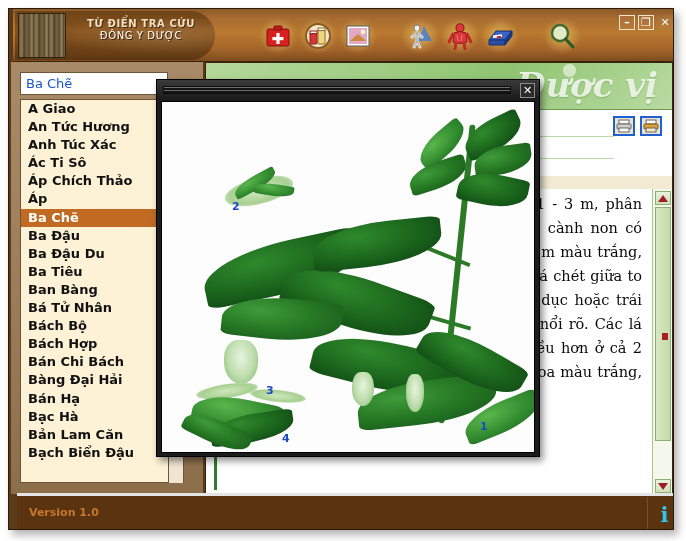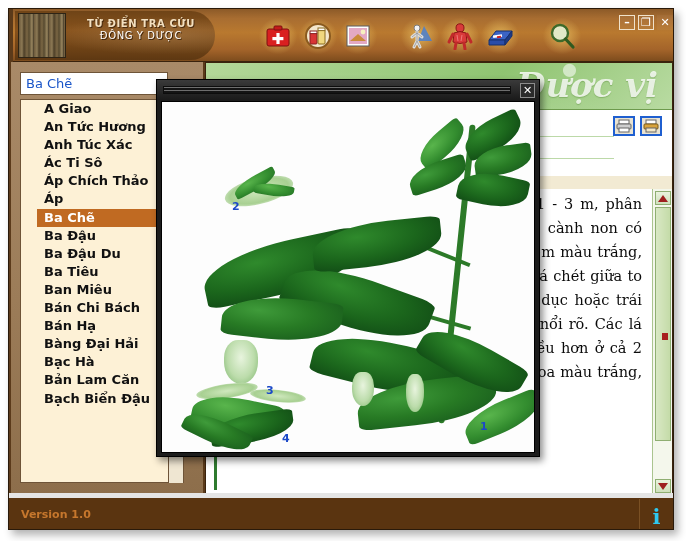--- a/index.html
+++ b/index.html
@@ -89,21 +89,20 @@
   }
   #search-input {
     width: 100%; height: 100%; border: none; outline: none; background: transparent;
     color: #1a55c8; font-size: 13px; padding: 0 5px;
     font-family: "DejaVu Sans", "Liberation Sans", sans-serif;
   }
   #list-frame {
     position: absolute; left: 9px; top: 37px; width: 164px; height: 384px;
     background: #fdf1d6; border: 1px solid #6e5438;
     overflow: hidden;
-    padding-left: 16px;
   }
   .entry {
     height: 18.1px; line-height: 18.1px;
     padding-left: 7px; font-size: 13px; font-weight: bold; color: #111111;
     white-space: nowrap; width: 148px;
   }
   .entry.sel { background: #c06a22; color: #ffffff; }
 
   #sb-track {
     position: absolute; left: 157px; top: 37px; width: 15px; height: 384px;
@@ -187,22 +186,22 @@
 
   #chutri-btn {
     position: absolute; left: 52px; top: 315px; width: 102px; height: 17px;
     background: linear-gradient(180deg,#7fbf63,#5f9f46);
     color: #ffffff; font-size: 10px; font-weight: bold; letter-spacing: 0.5px;
     display: flex; align-items: center; justify-content: center;
   }
 
   
   #statusbar {
-    position: absolute; left: 0; bottom: 0; width: 666px; height: 36px;
-    background: #5a3410; border-top: 5px solid #e5e5e5;
+    position: absolute; left: 8px; bottom: 0; width: 666px; height: 36px;
+    background: #5a3410; border-top: 3px solid #e5e5e5;
   }
   #version-label {
     position: absolute; left: 12px; top: 10px;
     color: #c6772d; font-size: 11px; font-weight: bold;
   }
   #info-cell {
     position: absolute; right: 2px; top: 1px; width: 34px; height: 34px;
     border-left: 1px solid #7a5024;
     display: flex; align-items: center; justify-content: center;
   }
@@ -373,24 +372,27 @@
           <div class="entry">A Giao</div>
           <div class="entry">An Tức Hương</div>
           <div class="entry">Anh Túc Xác</div>
           <div class="entry">Ác Ti Sô</div>
           <div class="entry">Áp Chích Thảo</div>
           <div class="entry">Áp</div>
           <div class="entry sel">Ba Chẽ</div>
           <div class="entry">Ba Đậu</div>
           <div class="entry">Ba Đậu Du</div>
           <div class="entry">Ba Tiêu</div>
-          <div class="entry">Ban Miêu</div>
+          <div class="entry">Ban Bàng</div>
+          <div class="entry">Bá Tử Nhân</div>
+          <div class="entry">Bách Bộ</div>
+          <div class="entry">Bách Hợp</div>
           <div class="entry">Bán Chi Bách</div>
+          <div class="entry">Bàng Đại Hải</div>
           <div class="entry">Bán Hạ</div>
-          <div class="entry">Bàng Đại Hải</div>
           <div class="entry">Bạc Hà</div>
           <div class="entry">Bản Lam Căn</div>
           <div class="entry">Bạch Biển Đậu</div>
         </div>
     </div>
 
     <div id="sb-track"></div>
     <div id="sb-thumb"></div>
     <div id="sb-down">
       <span class="tri-dn"></span>

